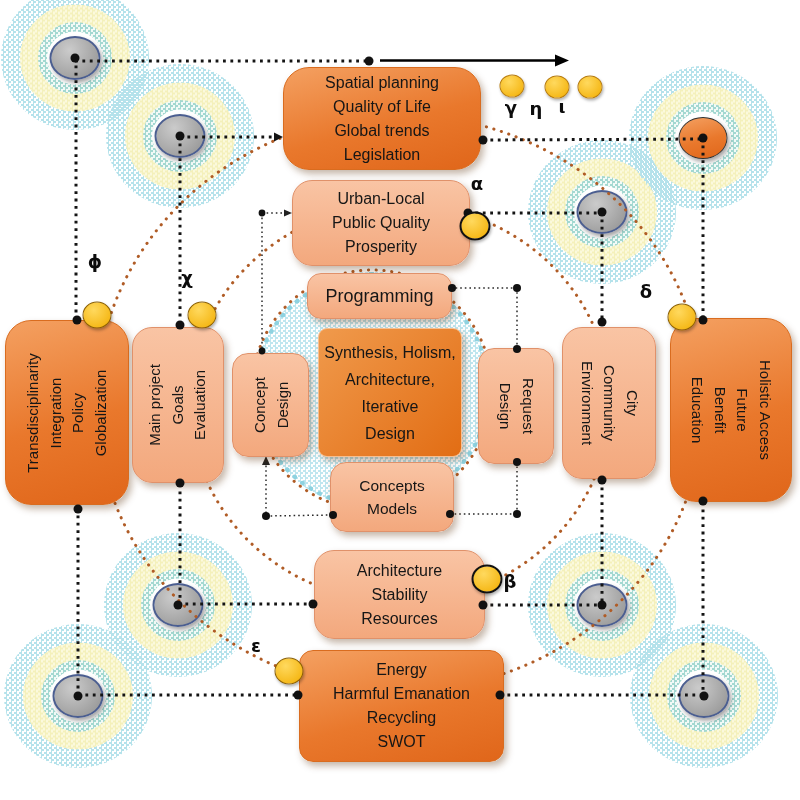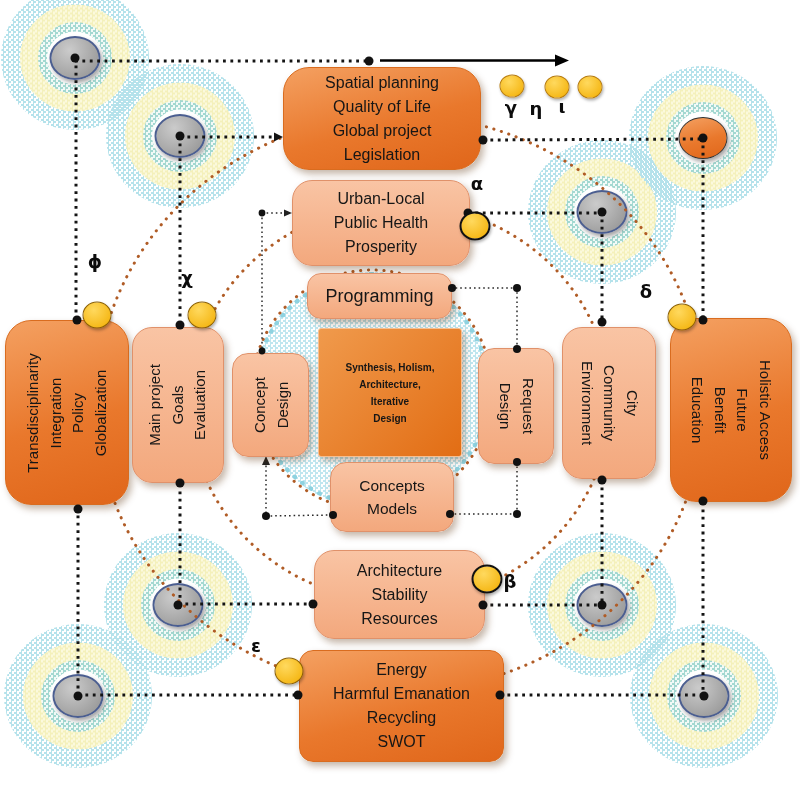--- a/index.html
+++ b/index.html
@@ -163,32 +163,32 @@
 
     <g>
       <line class="solidline" x1="380" y1="60.5" x2="557" y2="60.5"></line>
       <polygon points="569,60.5 555,54.5 555,66.5" fill="#000"></polygon>
     </g>
   </svg>
 
   <div class="box dark" style="left:283px;top:67px;width:196px;height:101px;border-radius:26px;font-size:16px">
       <div class="txt">Spatial planning
 Quality of Life
-Global project
+Global trends
 Legislation</div>
     </div>
   <div class="box light" style="left:292px;top:180px;width:176px;height:84px;border-radius:20px;font-size:16px">
       <div class="txt">Urban-Local
-Public Health
+Public Quality
 Prosperity</div>
     </div>
   <div class="box light" style="left:307px;top:273px;width:143px;height:44px;border-radius:14px;font-size:18px">
       <div class="txt">Programming</div>
     </div>
-  <div class="box centerbox" style="left:318px;top:328px;width:142px;height:127px;border-radius:3px;font-size:10px;font-weight:bold">
+  <div class="box centerbox" style="left:318px;top:328px;width:142px;height:127px;border-radius:9px;font-size:16px;font-weight:normal">
       <div class="txt" style="line-height:1.7">Synthesis, Holism,
 Architecture,
 Iterative
 Design</div>
     </div>
   <div class="box light" style="left:330px;top:462px;width:122px;height:68px;border-radius:16px;font-size:15.5px">
       <div class="txt">Concepts
 Models</div>
     </div>
   <div class="box light" style="left:314px;top:550px;width:169px;height:87px;border-radius:20px;font-size:16px">

